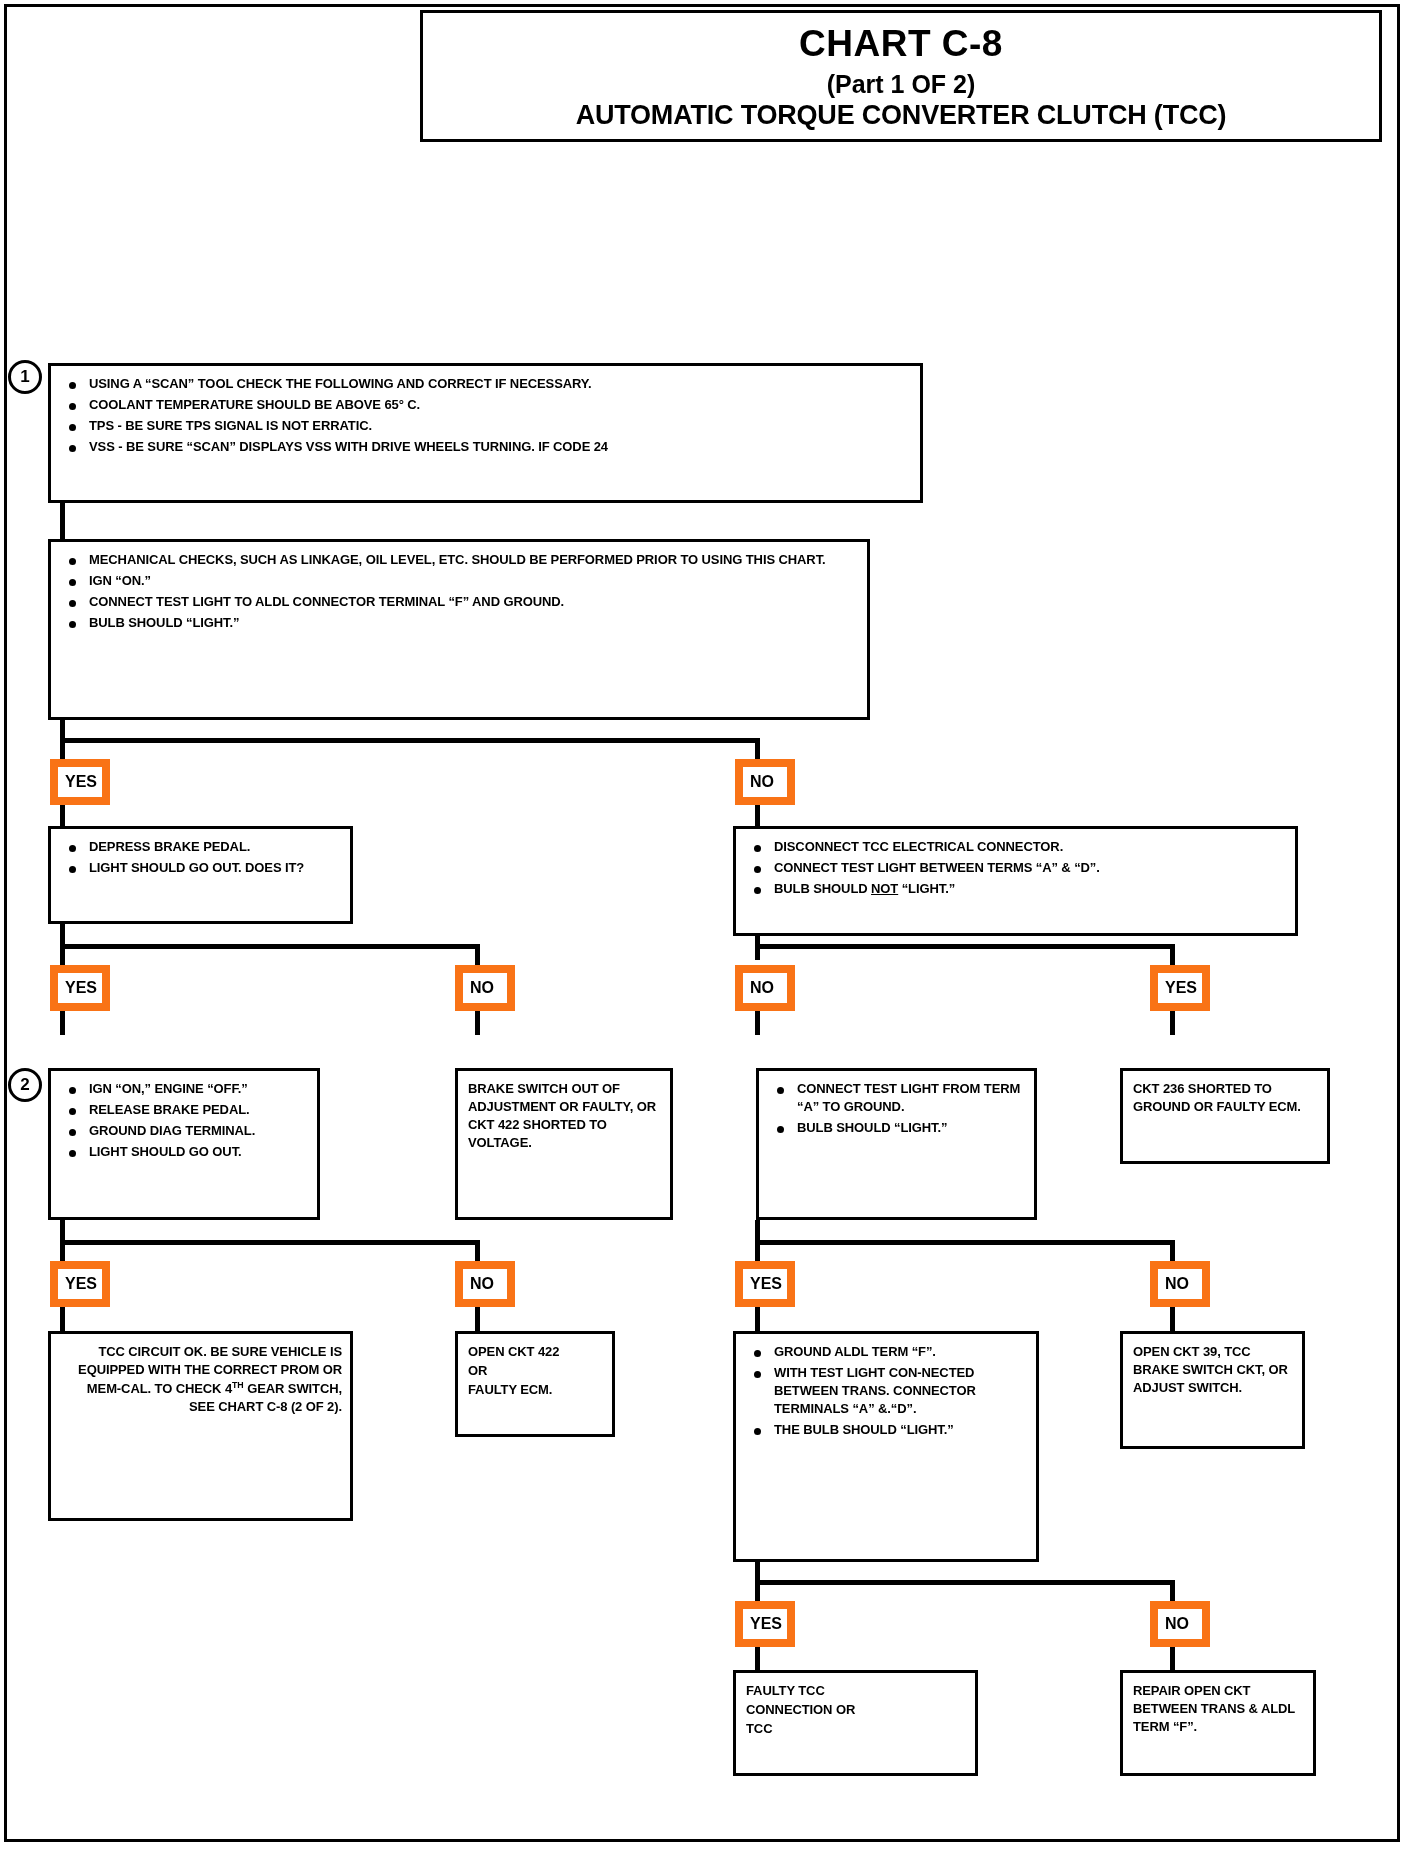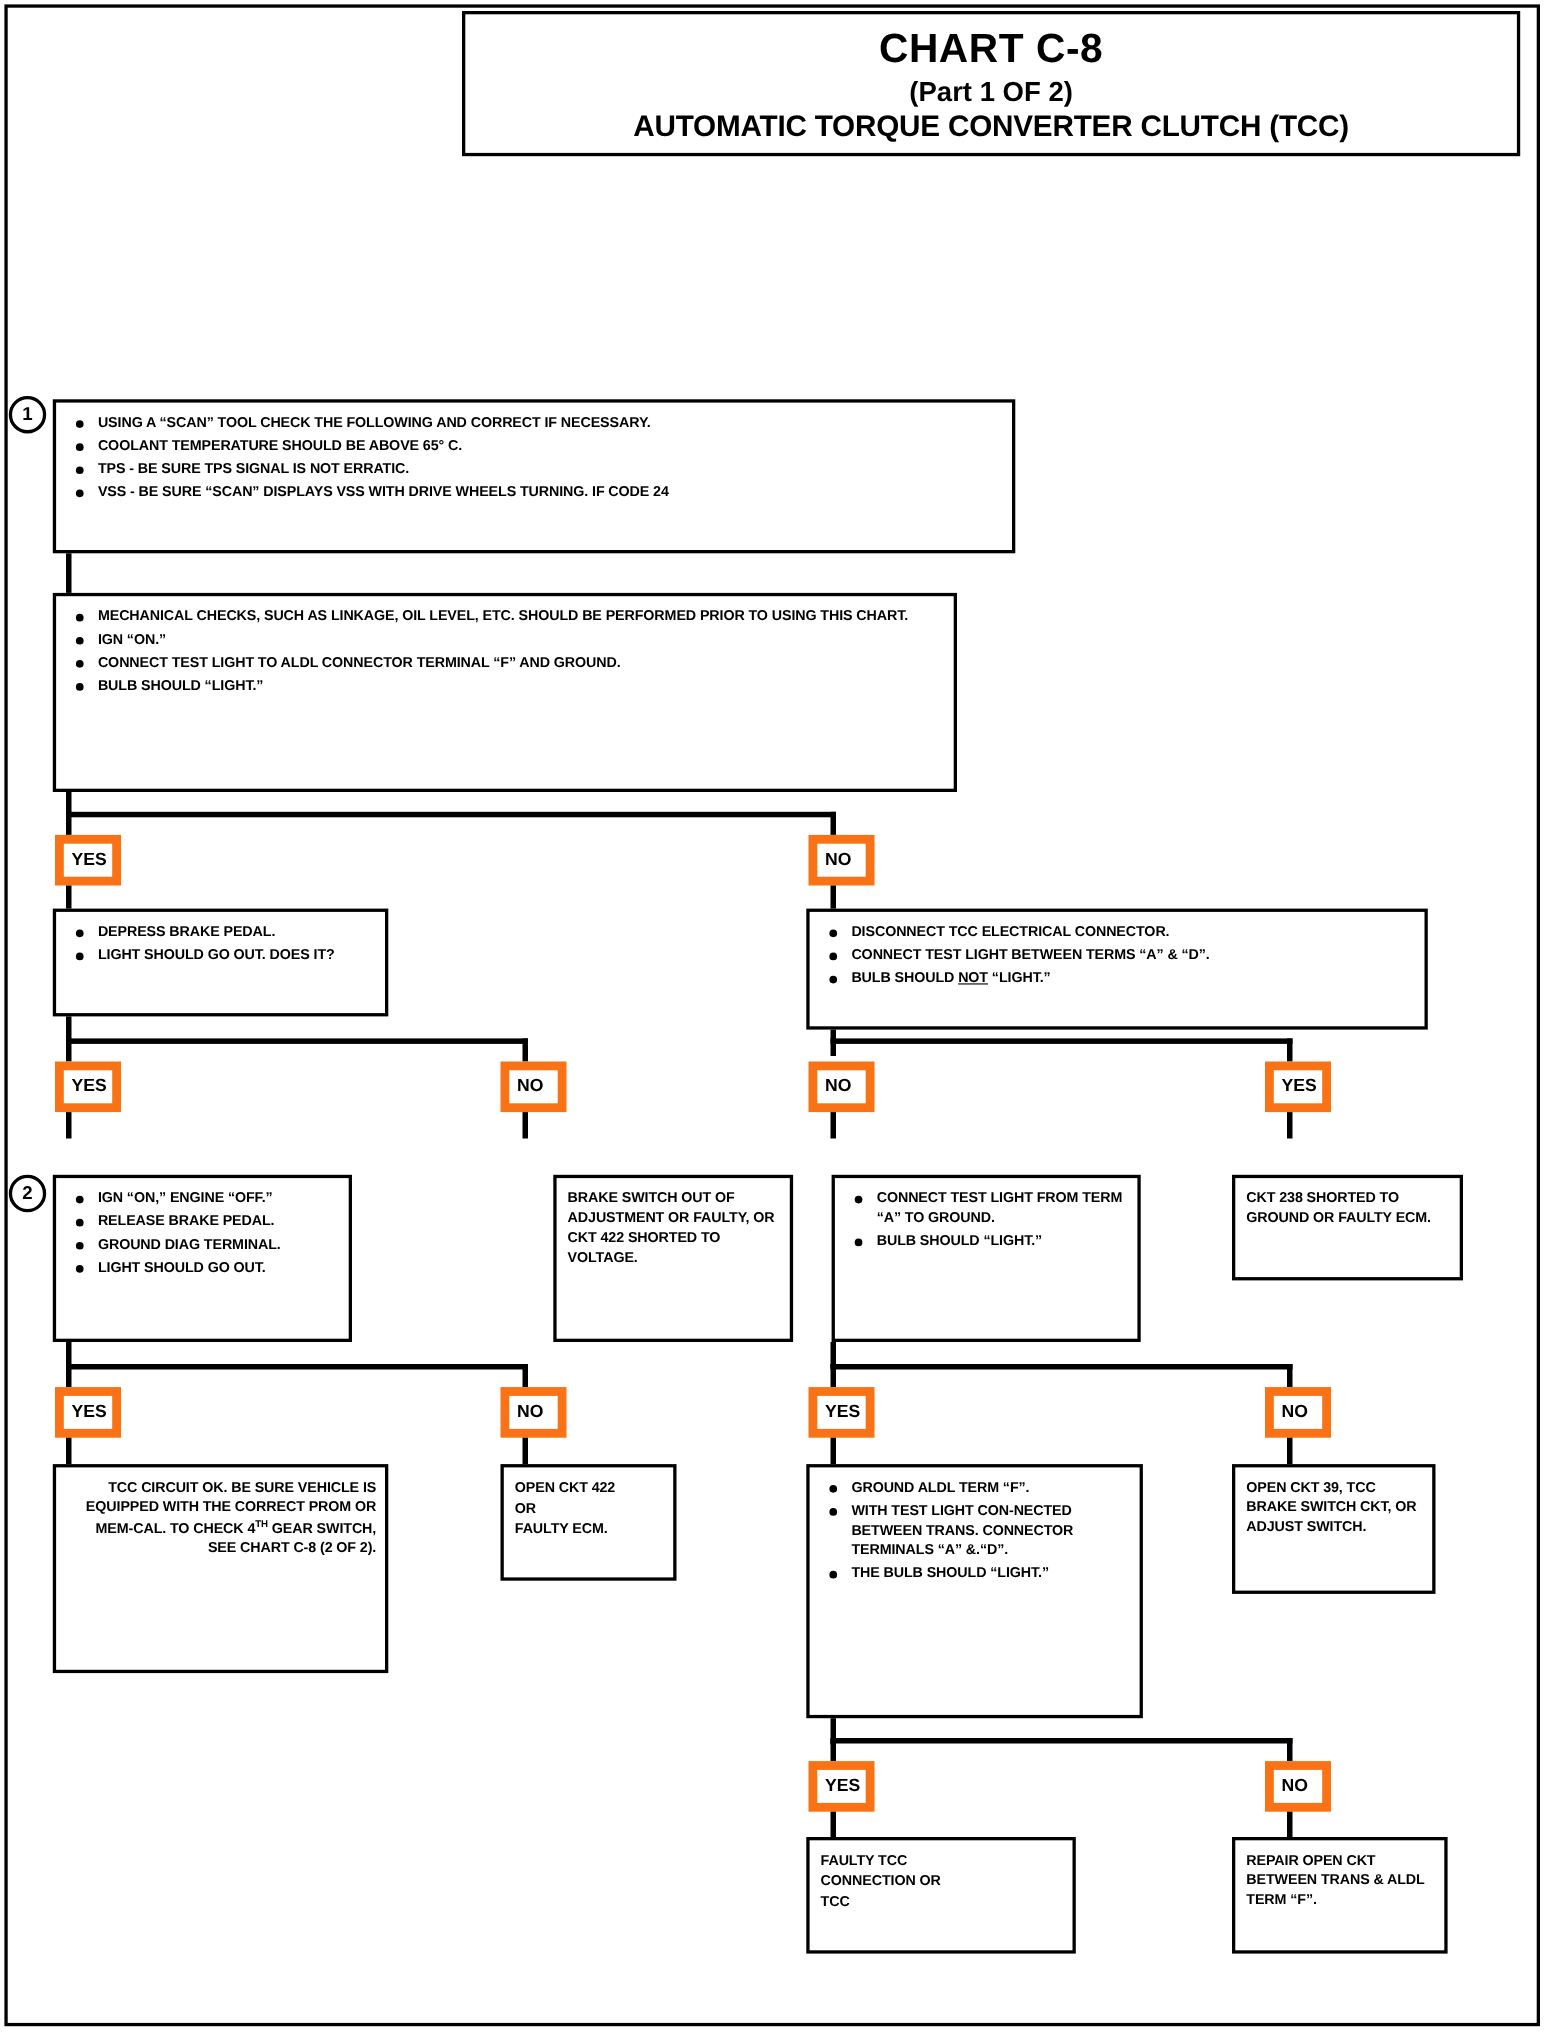--- a/index.html
+++ b/index.html
@@ -243,38 +243,38 @@
     <div class="inner">
       <ul class="bullets">
         <li>IGN “ON,” ENGINE “OFF.”</li>
         <li>RELEASE BRAKE PEDAL.</li>
         <li>GROUND DIAG TERMINAL.</li>
         <li>LIGHT SHOULD GO OUT.</li>
       </ul>
     </div>
   </div>
 
-  <div class="box plain-text" style="left:455px; top:1068px; width:218px; height:152px;margin-left:48px;">
+  <div class="box plain-text" style="left:455px; top:1068px; width:218px; height:152px;">
     <div class="inner">
       <p>BRAKE SWITCH OUT OF ADJUSTMENT OR FAULTY, OR CKT 422 SHORTED TO VOLTAGE.</p>
     </div>
   </div>
 
   <div class="box" style="left:756px; top:1068px; width:281px; height:152px;">
     <div class="inner">
       <ul class="bullets">
         <li>CONNECT TEST LIGHT FROM TERM “A” TO GROUND.</li>
         <li>BULB SHOULD “LIGHT.”</li>
       </ul>
     </div>
   </div>
 
   <div class="box plain-text" style="left:1120px; top:1068px; width:210px; height:96px;">
     <div class="inner">
-      <p>CKT 238 SHORTED TO GROUND OR FAULTY ECM.</p>
+      <p>CKT 236 SHORTED TO GROUND OR FAULTY ECM.</p>
     </div>
   </div>
 
   <div class="vline" style="left:60px; top:1220px; height:24px;"></div>
   <div class="hline" style="left:60px; top:1240px; width:420px;"></div>
   <div class="vline" style="left:60px; top:1240px; height:22px;"></div>
   <div class="vline" style="left:475px; top:1240px; height:22px;"></div>
 
   <div class="yn" style="left:50px; top:1261px;">YES</div>
   <div class="yn" style="left:455px; top:1261px;">NO</div>

